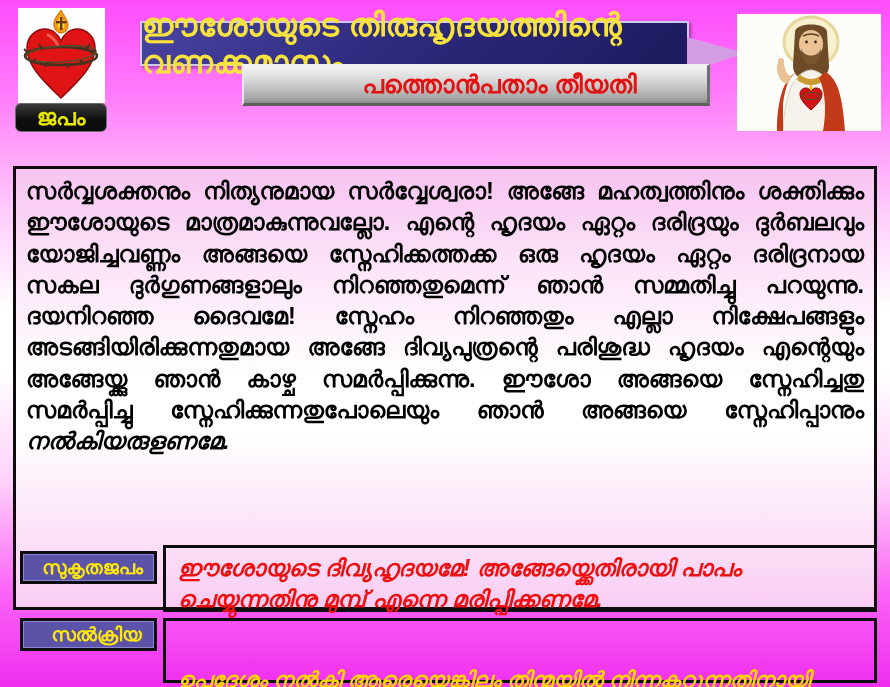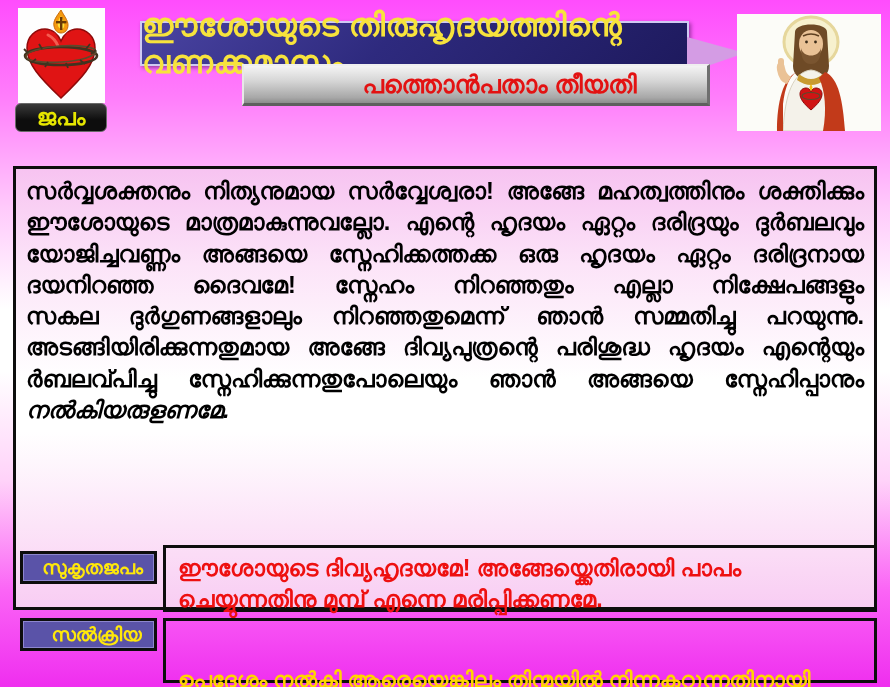--- a/index.html
+++ b/index.html
@@ -55,20 +55,21 @@
     position:absolute;width:137px;height:33px;
     background:#5a53a8;border:3px solid #0d0d0d;box-sizing:border-box;
     box-shadow:inset 0 0 0 1px #8d86cf;
     display:flex;align-items:center;justify-content:center;
     color:#ffe80a;font-size:19px;font-weight:bold;
   }
   .sec-box{
     position:absolute;left:163px;width:714px;
     border:3px solid #0d0d0d;box-sizing:border-box;background:transparent;
     padding:5px 10px 8px 12px;
+    font-style:italic;
   }
   .sec-line{font-weight:bold;}
   .sec-red{color:#ee1010;font-size:23px;line-height:31px;}
   .sec-yellow{color:#ffd400;font-size:21.5px;line-height:29px;margin-top:40px;}
 </style>
 </head>
 <body>
 
 <div id="stage">
 
@@ -127,24 +128,25 @@
       <path d="M74,96 C67,90 63,85 63,80 C63,76 66,74 69,74 C71,74 73,75 74,78 C75,75 77,74 79,74 C82,74 85,76 85,80 C85,85 81,90 74,96 Z" fill="#d01414" stroke="#8f0a0a"></path>
       <path d="M74,70 q-3,4 0,7 q3,-3 0,-7 Z" fill="#f5b910"></path>
       <ellipse cx="74" cy="82" rx="9" ry="3.5" fill="none" stroke="#5c4a2c" stroke-width="1.2"></ellipse>
     </svg>
   </div>
 
   <div class="prayer-box">
     <div class="pline">സർവ്വശക്തനും നിത്യനുമായ സർവ്വേശ്വരാ! അങ്ങേ മഹത്വത്തിനും ശക്തിക്കും</div>
     <div class="pline">ഈശോയുടെ മാത്രമാകുന്നുവല്ലോ. എന്റെ ഹൃദയം ഏറ്റം ദരിദ്രയും ദുർബലവും</div>
     <div class="pline">യോജിച്ചവണ്ണം അങ്ങയെ സ്നേഹിക്കത്തക്ക ഒരു ഹൃദയം ഏറ്റം ദരിദ്രനായ</div>
+    <div class="pline">സകല ദുർഗുണങ്ങളാലും നിറഞ്ഞതുമെന്ന് ഞാൻ സമ്മതിച്ചു പറയുന്നു.</div>
     <div class="pline">ദയനിറഞ്ഞ ദൈവമേ! സ്നേഹം നിറഞ്ഞതും എല്ലാ നിക്ഷേപങ്ങളും</div>
-    <div class="pline">സകല ദുർഗുണങ്ങളാലും നിറഞ്ഞതുമെന്ന് ഞാൻ സമ്മതിച്ചു പറയുന്നു.</div>
     <div class="pline">അടങ്ങിയിരിക്കുന്നതുമായ അങ്ങേ ദിവ്യപുത്രന്റെ പരിശുദ്ധ ഹൃദയം എന്റെയും</div>
-    <div class="pline">ർബലവ്പിച്ചു സ്നേഹിക്കുന്നതുപോലെയും ഞാൻ അങ്ങയെ സ്നേഹിപ്പാനും</div>
+    <div class="pline">അങ്ങേയ്ക്കു ഞാൻ കാഴ്ച സമർപ്പിക്കുന്നു. ഈശോ അങ്ങയെ സ്നേഹിച്ചതു</div>
+    <div class="pline">സമർപ്പിച്ചു സ്നേഹിക്കുന്നതുപോലെയും ഞാൻ അങ്ങയെ സ്നേഹിപ്പാനും</div>
     <div class="pline last">നൽകിയരുളണമേ.</div>
   </div>
 
   <div class="sec-label" style="left:20px;top:551px;padding-left:8px;">സുകൃതജപം</div>
   <div class="sec-box" style="top:545px;height:67px;">
     <div class="sec-line sec-red">ഈശോയുടെ ദിവ്യഹൃദയമേ! അങ്ങേയ്ക്കെതിരായി പാപം</div>
     <div class="sec-line sec-red">ചെയ്യുന്നതിനു മുമ്പ് എന്നെ മരിപ്പിക്കണമേ.</div>
   </div>
 
   <div class="sec-label" style="left:20px;top:618px;padding-left:16px;">സൽക്രിയ</div>

